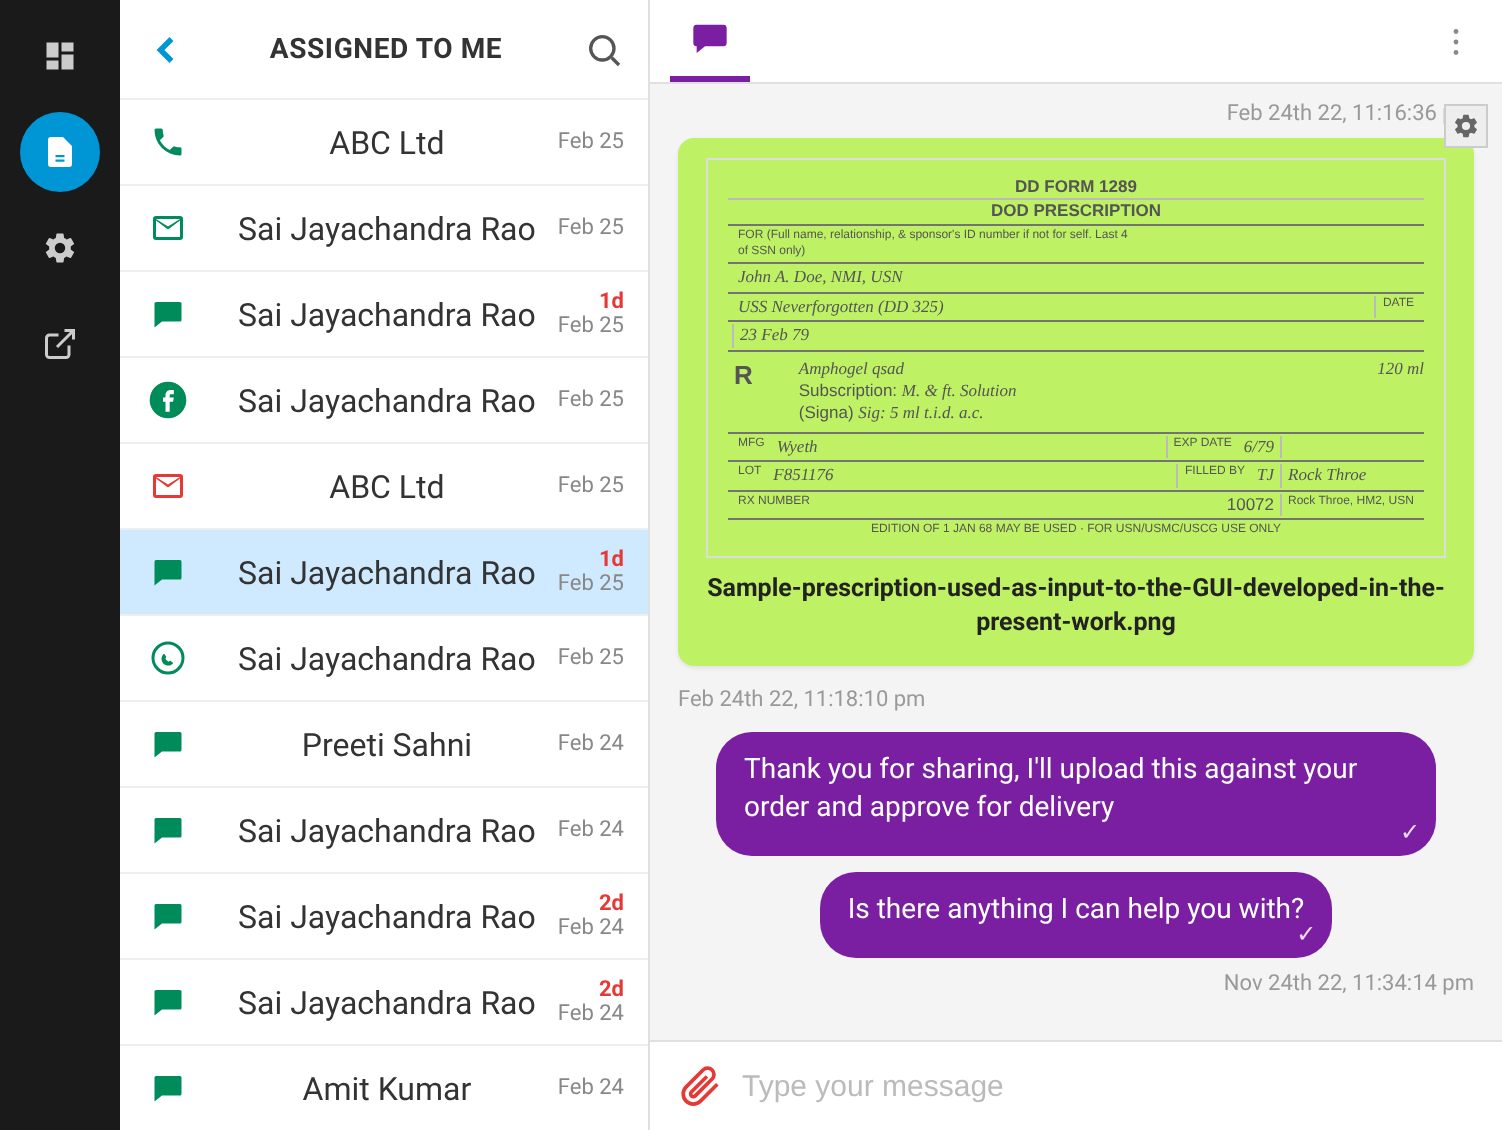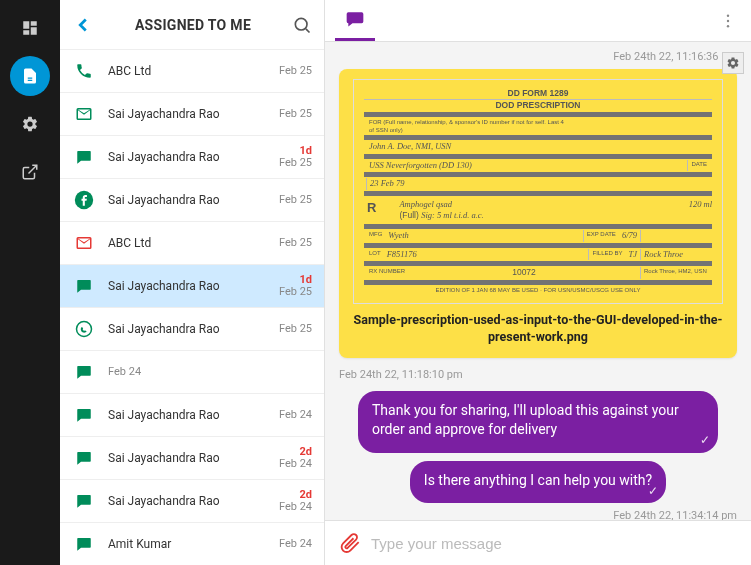--- a/index.html
+++ b/index.html
@@ -14,39 +14,39 @@
   .conv-panel { width: 265px; display: flex; flex-direction: column; border-right: 1px solid #e0e0e0; }
   .conv-header { height: 50px; display: flex; align-items: center; padding: 0 8px; border-bottom: 1px solid #eee; }
   .back-btn { color: #0096d6; cursor: pointer; padding: 4px; }
   .conv-title { flex: 1; text-align: center; font-weight: 700; font-size: 14px; color: #333; letter-spacing: .3px; }
   .search-btn { color: #555; cursor: pointer; padding: 4px; }
   
   .conv-list { flex: 1; overflow-y: auto; }
   .conv-item { display: flex; align-items: center; padding: 0 12px; height: 43px; border-bottom: 1px solid #eee; cursor: pointer; }
   .conv-item.selected { background: #cfeaff; }
   .conv-icon { width: 24px; height: 24px; margin-right: 12px; display:flex; align-items:center; justify-content:center; }
-  .conv-name { flex: 1; font-size: 12px; color: #333; white-space: nowrap; overflow:hidden; text-overflow: ellipsis; }
+  .conv-name { flex: 1; font-size: 16px; color: #333; white-space: nowrap; overflow:hidden; text-overflow: ellipsis; text-align: center; }
   .conv-meta { display:flex; flex-direction: column; align-items: flex-end; line-height: 1.1; }
   .conv-badge { color: #e53935; font-size: 11px; font-weight: 700; }
   .conv-date { color: #888; font-size: 11px; }
   
   
   .chat { flex:1; display:flex; flex-direction:column; background:#f4f4f4; position:relative; }
   .chat-top { height: 42px; display:flex; align-items:center; padding: 0 10px; background:#fff; border-bottom: 1px solid #e0e0e0; }
   .tab-icon { color:#7b1fa2; cursor:pointer; padding:4px 10px; border-bottom:3px solid #7b1fa2; height:100%; display:flex; align-items:center; }
   .kebab { margin-left:auto; color:#888; cursor:pointer; padding:4px; }
   .gear-float { position:absolute; top:52px; right:7px; width:22px; height:22px; background:#eee; border:1px solid #ccc; display:flex; align-items:center; justify-content:center; color:#666; cursor:pointer; }
   
   .chat-body { flex:1; overflow-y:auto; padding: 6px 14px 10px; display:flex; flex-direction:column; }
   .timestamp { font-size: 11px; color:#999; text-align:right; margin: 2px 0 6px; }
   
-  .attachment-card { background:#fde047; border-radius:8px; padding:10px 14px 12px; box-shadow:0 1px 2px rgba(0,0,0,.08); margin-bottom:8px; }
+  .attachment-card { background:#bef264; border-radius:8px; padding:10px 14px 12px; box-shadow:0 1px 2px rgba(0,0,0,.08); margin-bottom:8px; }
   .doc-preview { border:1px solid #ddd; padding:8px 10px; font-size:8.5px; line-height:1.35; color:#555; font-family: Arial, sans-serif; }
   .dp-center { text-align:center; font-weight:700; }
-  .dp-row { display:flex; border-top:5px solid #737373; padding:1px 2px; }
+  .dp-row { display:flex; border-top:1px solid #737373; padding:1px 2px; }
   .dp-cell { padding:0 3px; }
   .dp-grow { flex:1; }
   .dp-script { font-style:italic; font-family: cursive; }
   .attachment-cap { font-weight:700; font-size:12.5px; text-align:center; margin-top:8px; color:#222; line-height:1.35; word-break:break-all; }
   
   .msg-row { display:flex; margin:4px 0; }
   .msg-row.out { justify-content:center; }
   .bubble { max-width: 360px; padding:10px 14px 14px; border-radius:18px; color:#fff; font-size:14px; position:relative; line-height:1.35; }
   .bubble.purple { background:#7b1fa2; }
   .tick { position:absolute; bottom:4px; right:8px; font-size:12px; opacity:.85; }
@@ -191,20 +191,21 @@
         <span class="conv-meta">
           <span class="conv-date">Feb 25</span>
         </span>
       </div>
       <div class="conv-item">
         <span class="conv-icon">
           <svg width="18" height="18" viewBox="0 0 24 24" fill="#008c5a">
             <path d="M4 4h16a1 1 0 0 1 1 1v11a1 1 0 0 1-1 1H8l-5 4V5a1 1 0 0 1 1-1z"></path>
           </svg>
         </span>
+        <span class="conv-name">Preeti Sahni</span>
         <span class="conv-meta">
           <span class="conv-date">Feb 24</span>
         </span>
       </div>
       <div class="conv-item">
         <span class="conv-icon">
           <svg width="18" height="18" viewBox="0 0 24 24" fill="#008c5a">
             <path d="M4 4h16a1 1 0 0 1 1 1v11a1 1 0 0 1-1 1H8l-5 4V5a1 1 0 0 1 1-1z"></path>
           </svg>
         </span>
@@ -279,53 +280,54 @@
       <div class="doc-preview">
         <div class="dp-center">DD  FORM  1289</div>
         <div class="dp-center" style="border-top:1px solid #bbb">DOD PRESCRIPTION</div>
         <div class="dp-row">
             <span class="dp-cell" style="font-size:6px;width:60%">FOR (Full name, relationship, &amp; sponsor's ID number if not for self. Last 4 of SSN only)</span>
           </div>
         <div class="dp-row">
             <span class="dp-cell dp-script dp-grow">John A. Doe, NMI, USN</span>
           </div>
         <div class="dp-row">
-          <span class="dp-cell dp-script dp-grow">USS Neverforgotten   (DD 130)</span>
+          <span class="dp-cell dp-script dp-grow">USS Neverforgotten   (DD 325)</span>
           <span class="dp-cell" style="font-size:6px;border-left:1px solid #bbb">DATE</span>
         </div>
         <div class="dp-row">
           <span class="dp-cell dp-script" style="border-left:1px solid #bbb">23 Feb 79</span>
         </div>
         <div class="dp-row" style="padding:3px 0">
           <span class="dp-cell" style="font-weight:700;font-size:13px">R</span>
           <div class="dp-grow" style="padding-left:20px">
             <div style="display:flex">
                 <span class="dp-script dp-grow">Amphogel qsad</span>
                 <span class="dp-script">120 ml</span>
               </div>
-            <div style="display:flex"><span>(Full)</span>&nbsp;<span class="dp-script">Sig: 5 ml t.i.d. a.c.</span></div>
+            <div style="display:flex"><span>Subscription:</span>&nbsp;<span class="dp-script">M. &amp; ft. Solution</span></div>
+            <div style="display:flex"><span>(Signa)</span>&nbsp;<span class="dp-script">Sig: 5 ml t.i.d. a.c.</span></div>
           </div>
         </div>
         <div class="dp-row">
           <span class="dp-cell" style="font-size:6px">MFG</span>
             <span class="dp-cell dp-script dp-grow">Wyeth</span>
           <span class="dp-cell" style="font-size:6px;border-left:1px solid #bbb">EXP DATE</span>
             <span class="dp-cell dp-script">6/79</span>
           <span class="dp-cell" style="border-left:1px solid #bbb;width:70px"></span>
         </div>
         <div class="dp-row">
           <span class="dp-cell" style="font-size:6px">LOT</span>
             <span class="dp-cell dp-script dp-grow">F851176</span>
           <span class="dp-cell" style="font-size:6px;border-left:1px solid #bbb">FILLED BY</span>
             <span class="dp-cell dp-script">TJ</span>
           <span class="dp-cell dp-script" style="border-left:1px solid #bbb;width:70px">Rock Throe</span>
         </div>
         <div class="dp-row">
           <span class="dp-cell" style="font-size:6px">RX NUMBER</span>
-          <span class="dp-cell dp-grow" style="text-align:center">10072</span>
+          <span class="dp-cell dp-grow" style="text-align:right">10072</span>
           <span class="dp-cell" style="font-size:6px;border-left:1px solid #bbb;width:70px">Rock Throe, HM2, USN</span>
         </div>
         <div class="dp-row">
             <span class="dp-cell dp-grow" style="text-align:center;font-size:6px">EDITION OF 1 JAN 68 MAY BE USED · FOR USN/USMC/USCG USE ONLY</span>
           </div>
       </div>
       <div class="attachment-cap">Sample-prescription-used-as-input-to-the-GUI-developed-in-the-present-work.png</div>
     </div>
 
     <div class="timestamp" style="text-align:left">Feb 24th 22, 11:18:10 pm</div>
@@ -336,21 +338,21 @@
         <span class="tick">✓</span>
       </div>
     </div>
     <div class="msg-row out">
       <div class="bubble purple">
         <span>Is there anything I can help you with?</span>
         <span class="tick">✓</span>
       </div>
     </div>
 
-    <div class="timestamp">Feb 24th 22, 11:34:14 pm</div>
+    <div class="timestamp">Nov 24th 22, 11:34:14 pm</div>
   </div>
 
   <div class="composer">
     <span class="attach-btn">
       <svg width="22" height="22" viewBox="0 0 24 24" fill="none" stroke="currentColor" stroke-width="2">
           <path d="M21.44 11.05l-9.19 9.19a5.5 5.5 0 0 1-7.78-7.78l9.19-9.19a3.5 3.5 0 0 1 4.95 4.95l-9.2 9.19a1.5 1.5 0 0 1-2.12-2.12l8.49-8.48"></path>
         </svg>
     </span>
     <input class="compose-input" placeholder="Type your message" style="">
   </div>

